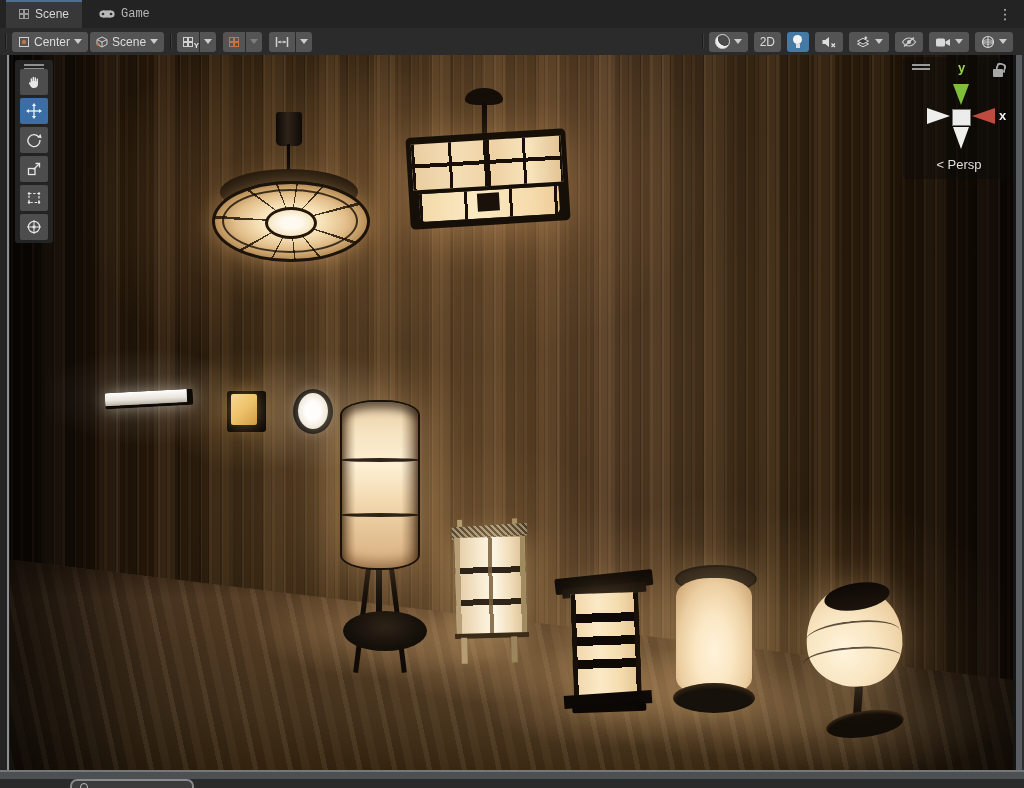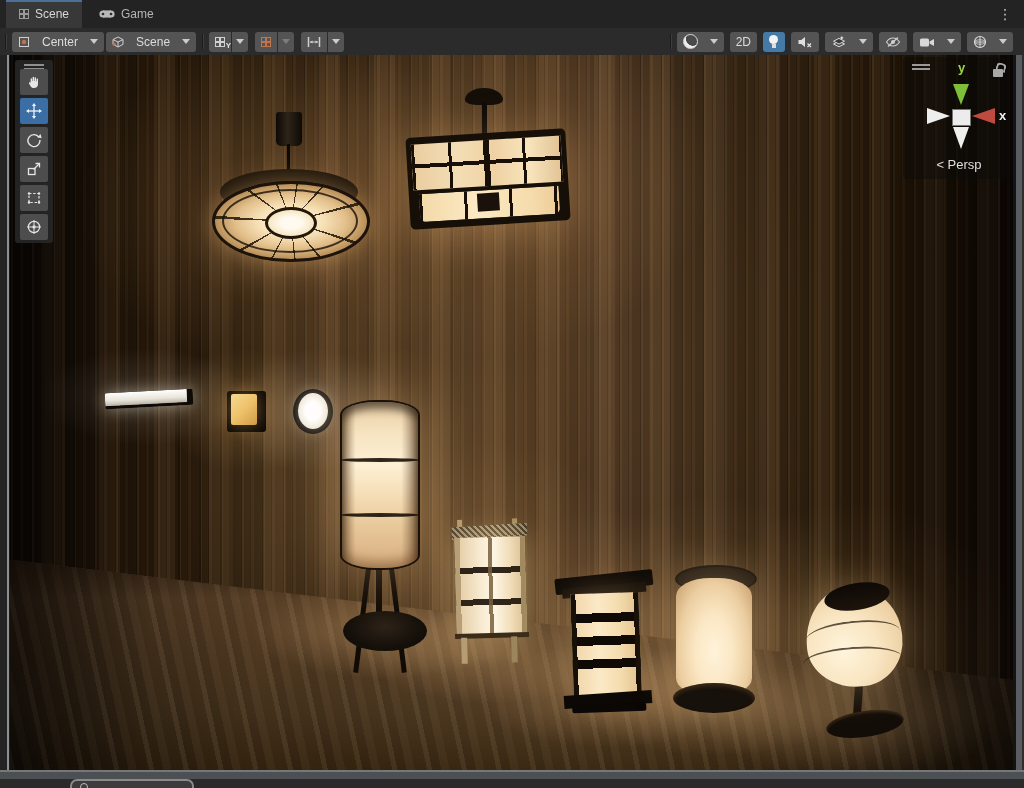--- a/index.html
+++ b/index.html
@@ -11,21 +11,21 @@
     color:#b5b5b5;font-size:12px;}
   .tab.active{background:#383838;box-shadow:inset 0 2px 0 #4c7097;color:#d8d8d8;}
   .grid-glyph{width:10px;height:10px;
     background-image:repeating-linear-gradient(0deg,#9a9a9a 0 1.4px,transparent 1.4px 4.3px),
                      repeating-linear-gradient(90deg,#9a9a9a 0 1.4px,transparent 1.4px 4.3px);}
   #kebab{left:995px;top:3px;width:20px;height:22px;color:#c8c8c8;font-size:14px;text-align:center;line-height:22px;}
   
   #toolbar{left:0;top:28px;width:1024px;height:27px;background:#2b2b2b;border-bottom:1px solid #161616;
     display:flex;align-items:center;}
   .vsep{width:1px;height:15px;background:#1b1b1b;box-shadow:1px 0 0 #3d3d3d;margin:0 5px;flex:0 0 auto;}
-  .tbtn{height:20px;background:#545454;border-radius:3px;display:inline-flex;align-items:center;gap:12px;
+  .tbtn{height:20px;background:#545454;border-radius:3px;display:inline-flex;align-items:center;gap:4px;
     padding:0 6px;color:#dcdcdc;font-size:12px;margin:0 1px;flex:0 0 auto;}
   .tbtn.active{background:#4579a6;}
   .tbtn.seg-l{border-radius:3px 0 0 3px;margin-right:0;}
   .tbtn.seg-r{border-radius:0 3px 3px 0;margin-left:1px;padding:0 4px;}
   .dd{width:0;height:0;border-left:4px solid transparent;border-right:4px solid transparent;
     border-top:5px solid #cccccc;}
   .dd.dim{opacity:.35;}
   .spacer{flex:1 1 auto;}
   .gridbox{width:10px;height:10px;position:relative;
     background-image:repeating-linear-gradient(0deg,#d0d0d0 0 1.2px,transparent 1.2px 4.4px),
@@ -223,21 +223,21 @@
   svg{display:block;}
 </style>
 </head>
 <body>
 
 <div class="abs" id="tabbar">
   <div class="tab active" style="left:6px;">
     <span class="grid-glyph"></span>
     <span>Scene</span>
   </div>
-  <div class="tab" style="left:86px;">
+  <div class="tab" style="left:86px;font-family:Liberation Mono, monospace;">
     <svg width="16" height="10" viewBox="0 0 16 10">
       <circle cx="4" cy="5" r="3.6" fill="#b8b8b8"></circle>
         <circle cx="12" cy="5" r="3.6" fill="#b8b8b8"></circle>
       <rect x="4" y="1.4" width="8" height="7.2" fill="#b8b8b8"></rect>
       <circle cx="4" cy="5" r="1.3" fill="#2a2a2a"></circle>
         <circle cx="12" cy="5" r="1.3" fill="#2a2a2a"></circle>
     </svg>
     <span>Game</span>
   </div>
   <div class="abs" id="kebab">⋮</div>

